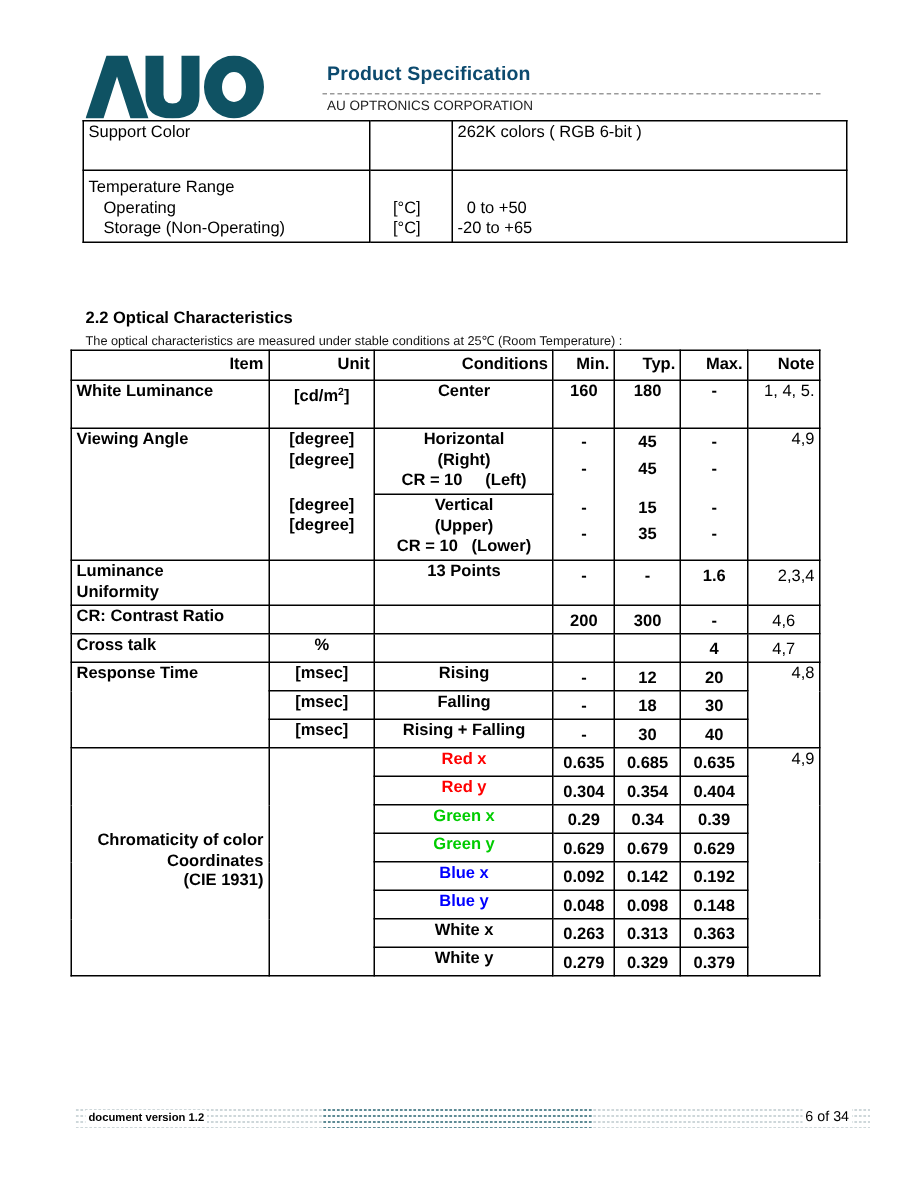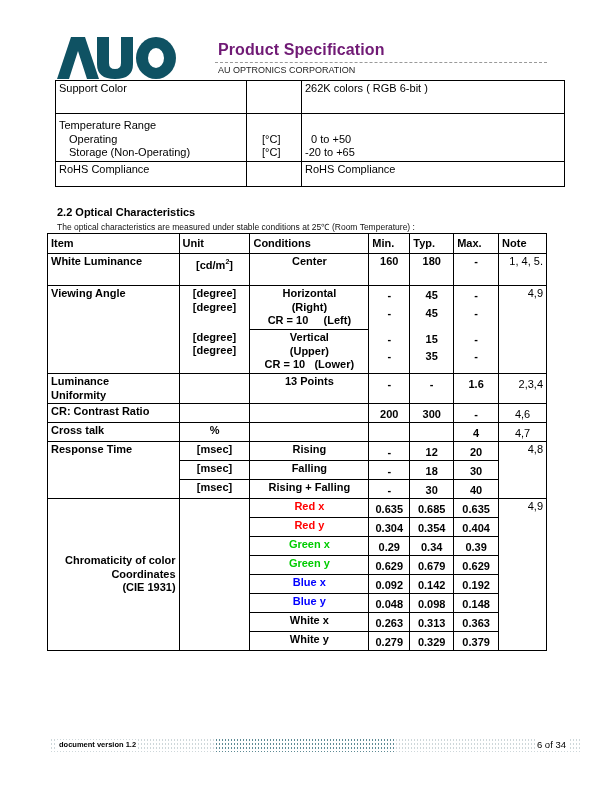--- a/index.html
+++ b/index.html
@@ -1,40 +1,40 @@
 <!DOCTYPE html>
 <html><head>
 <meta charset="utf-8">
 <style>
   * { box-sizing: border-box; margin: 0; padding: 0; }
   html, body { width: 612px; height: 792px; background: #ffffff; }
   body { position: relative; font-family: "Liberation Sans", sans-serif; color: #000; overflow: hidden; }
 
   .logo { position: absolute; left: 57px; top: 37px; width: 120px; height: 42px; }
-  .hdr-title { position: absolute; left: 218px; top: 41px; font-size: 16px; font-weight: bold; color: #701a75; letter-spacing: 0.1px; }
+  .hdr-title { position: absolute; left: 218px; top: 41px; font-size: 13px; font-weight: bold; color: #0c4a6e; letter-spacing: 0.1px; }
   .hdr-rule { position: absolute; left: 215px; top: 62px; width: 332px; border-top: 1px dashed #9a9a9a; }
   .hdr-corp { position: absolute; left: 218px; top: 65px; font-size: 9px; color: #222; }
 
   table { border-collapse: collapse; position: absolute; }
   td, th { border: 1px solid #000; vertical-align: top; font-size: 11px; line-height: 13.5px; }
 
   
   .t1 { left: 55px; top: 80px; width: 510px; }
   .t1 td { padding: 1px 3px; font-weight: normal; }
   .t1 .c1 { width: 191px; }
   .t1 .c2 { width: 55px; }
   .indent { padding-left: 10px; display: block; }
 
   .sec-title { position: absolute; left: 57px; top: 206px; font-size: 11px; font-weight: bold; }
   .sec-desc { position: absolute; left: 57px; top: 221px; font-size: 8.5px; color: #111; }
 
   
   .t2 { left: 47px; top: 233px; width: 500px; }
   .t2 td, .t2 th { font-weight: bold; font-size: 11px; padding: 1px 3px; }
-  .t2 th { text-align: left; vertical-align: middle; height: 20px; }
+  .t2 th { text-align: right; vertical-align: middle; height: 20px; }
   .ctr { text-align: center; }
   .cell-stack span { display: block; }
   .red { color: #ff0000; }
   .green { color: #00cc00; }
   .blue { color: #0000ff; }
   .note { font-weight: normal !important; text-align: right; }
   .num { text-align: center; vertical-align: bottom !important; }
   .noB { border-bottom: none !important; }
   .noT { border-top: none !important; }
 
@@ -81,25 +81,20 @@
     <td class="c2" style="padding-top:5px; padding-left:15px;">
       <span style="display:block">&nbsp;</span>
       <span style="display:block">[°C]</span>
       <span style="display:block">[°C]</span>
     </td>
     <td style="padding-top:5px;">
       <span style="display:block">&nbsp;</span>
       <span style="display:block; white-space:pre;">  0 to +50</span>
       <span style="display:block">-20 to +65</span>
     </td>
-  </tr>
-  <tr style="height:25px;">
-    <td class="c1">RoHS Compliance</td>
-    <td class="c2"></td>
-    <td>RoHS Compliance</td>
   </tr>
 </tbody>
   </table>
 
 <div class="sec-title">2.2 Optical Characteristics</div>
 <div class="sec-desc">The optical characteristics are measured under stable conditions at 25℃ (Room Temperature) :</div>
 
 <table class="t2">
   <colgroup>
     <col style="width:132px">

